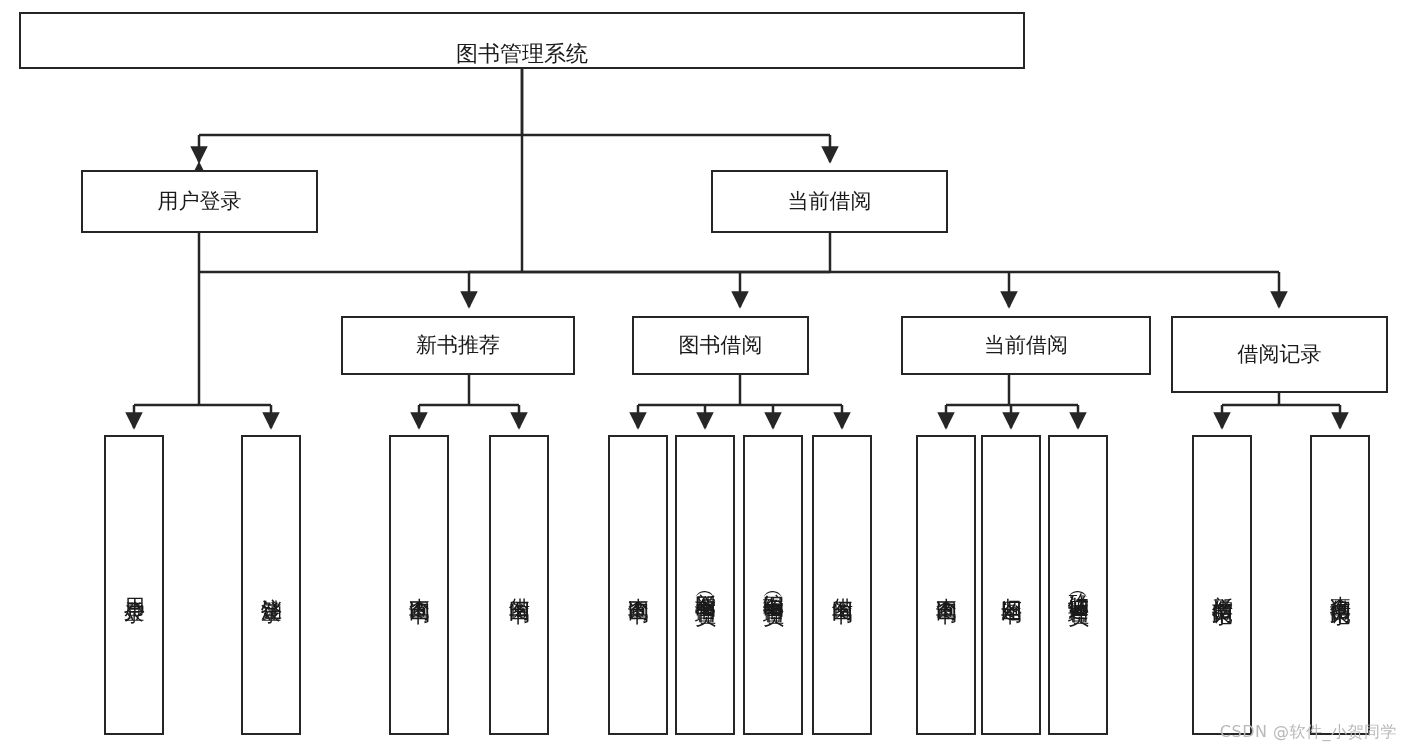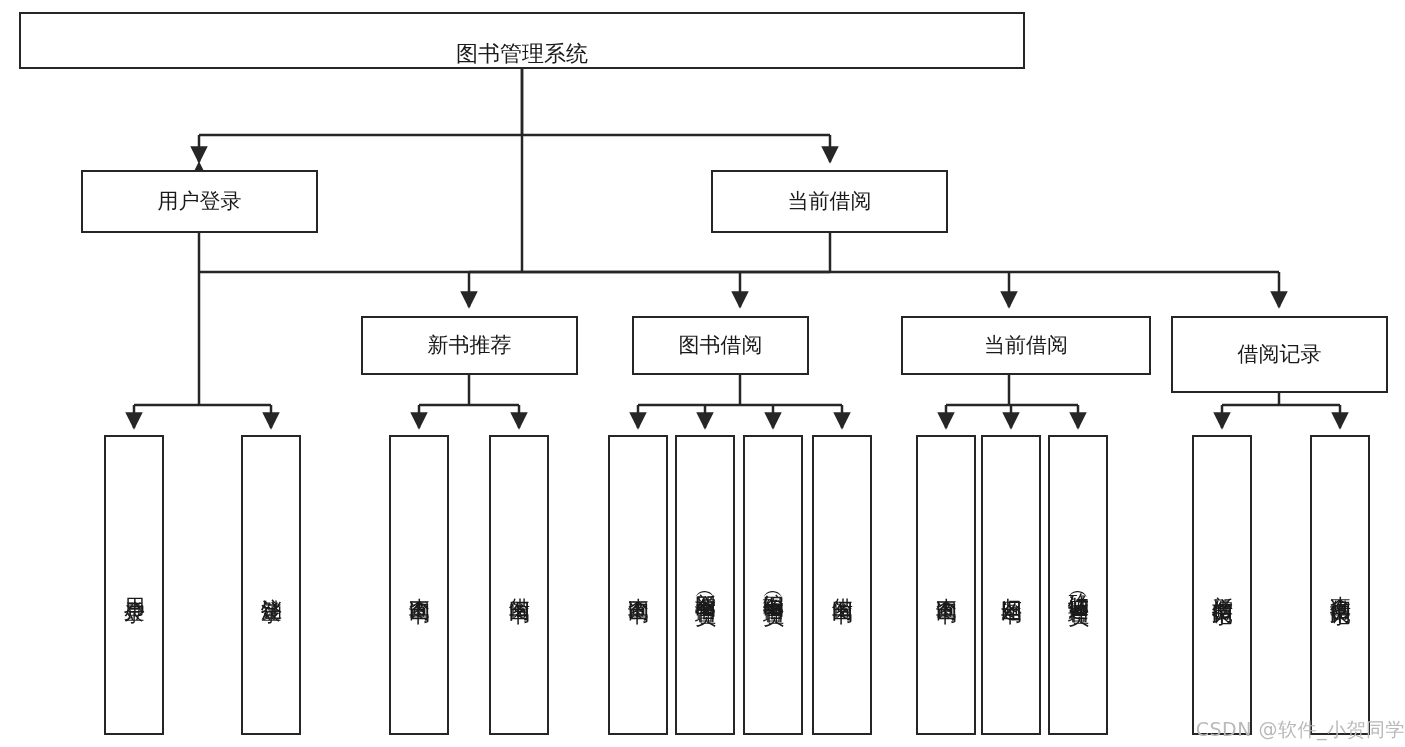--- a/index.html
+++ b/index.html
@@ -56,23 +56,23 @@
   }
   .node.vert .lbl {
     font-size: 21px;
     writing-mode: vertical-rl;
     text-orientation: upright;
     letter-spacing: 2px;
     line-height: 1;
   }
   #watermark {
     position: absolute;
-    right: 0;
+    right: 8px;
     bottom: 4px;
-    font-size: 19px;
+    font-size: 16px;
     color: #b9b9b9;
     letter-spacing: 0.5px;
     white-space: nowrap;
     font-family: "DejaVu Sans", "Liberation Sans", sans-serif;
   }
 </style>
 </head>
 <body>
 
 <div id="canvas">
@@ -156,21 +156,21 @@
     <span class="lbl">图书管理系统</span>
   </div>
 
   <div class="node horiz" style="left:81px; top:170px; width:237px; height:63px;">
     <span class="lbl">用户登录</span>
   </div>
   <div class="node horiz" style="left:711px; top:170px; width:237px; height:63px;">
     <span class="lbl">当前借阅</span>
   </div>
 
-  <div class="node horiz" style="left:361px; top:316px; width:217px; height:59px;font-family:Liberation Serif, serif;">
+  <div class="node horiz" style="left:341px; top:316px; width:234px; height:59px;font-family:Liberation Serif, serif;">
     <span class="lbl">新书推荐</span>
   </div>
   <div class="node horiz" style="left:632px; top:316px; width:177px; height:59px;">
     <span class="lbl">图书借阅</span>
   </div>
   <div class="node horiz" style="left:901px; top:316px; width:250px; height:59px;">
     <span class="lbl">当前借阅</span>
   </div>
   <div class="node horiz" style="left:1171px; top:316px; width:217px; height:77px;">
     <span class="lbl">借阅记录</span>

